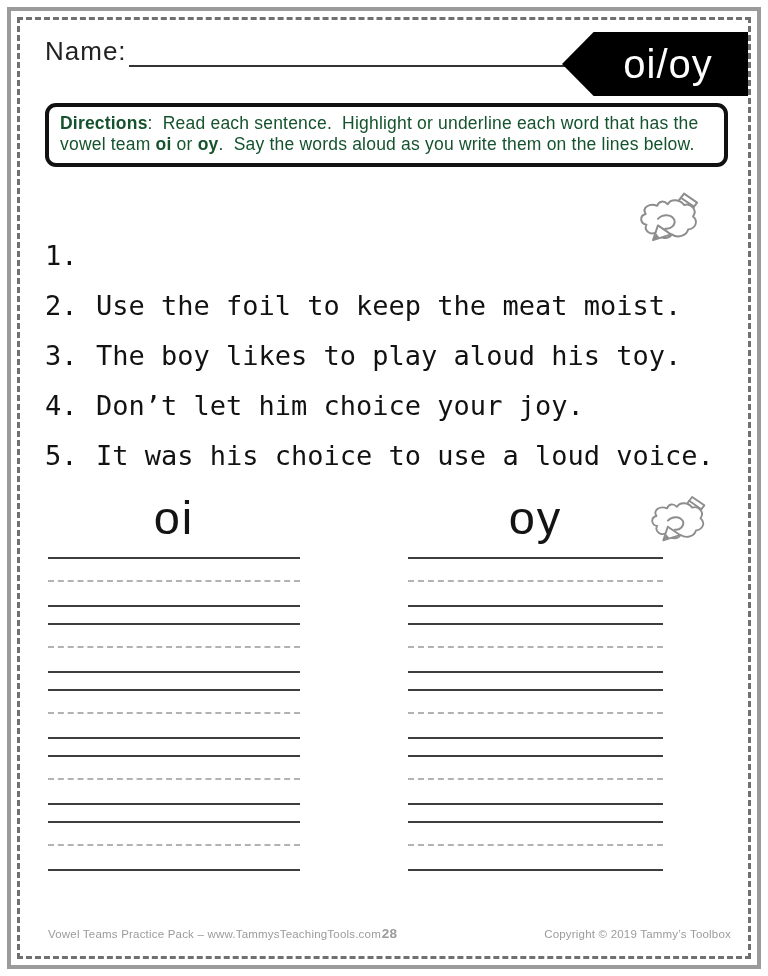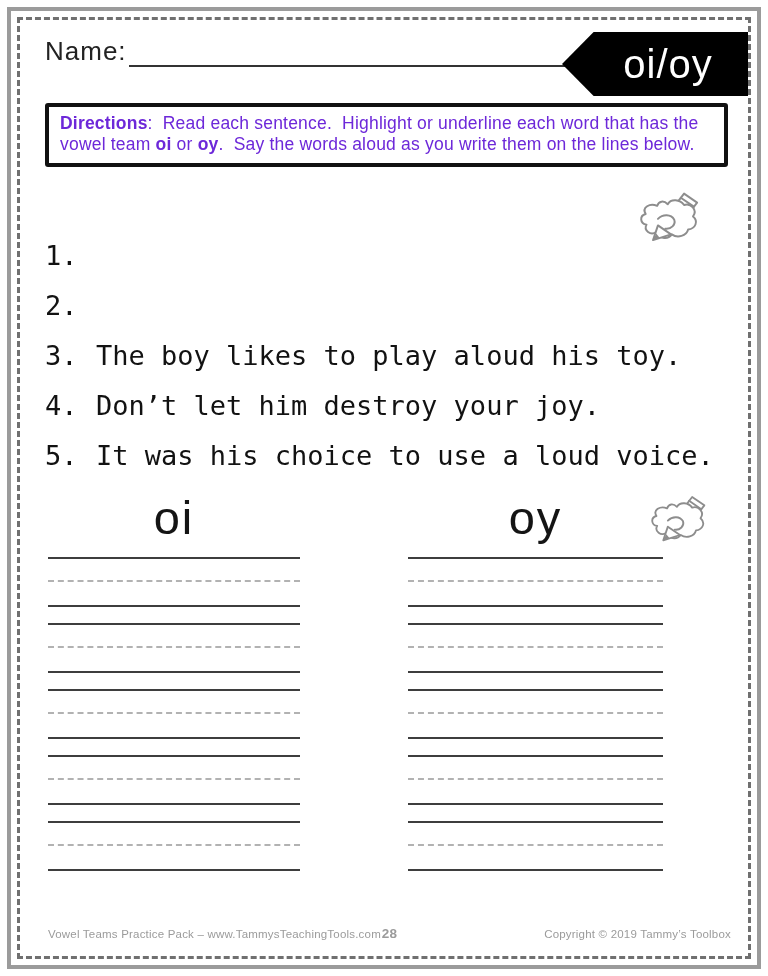--- a/index.html
+++ b/index.html
@@ -17,22 +17,22 @@
   .banner{
     position:absolute;left:562px;top:32px;width:186px;height:64px;background:#000;
     clip-path:polygon(0 50%,17% 0,100% 0,100% 100%,17% 100%);
     display:flex;align-items:center;justify-content:center;padding-left:26px;box-sizing:border-box;
   }
   .banner-text{color:#fff;font-size:40px;letter-spacing:1px;}
 
   
   .directions{
     position:absolute;left:45px;top:103px;width:683px;box-sizing:border-box;
-    border:4px solid #111;border-radius:3px;padding:6px 10px 8px 11px;
-    font-size:17.5px;line-height:21px;letter-spacing:0.2px;color:#6d28d9;
+    border:4px solid #111;border-radius:11px;padding:6px 10px 8px 11px;
+    font-size:17.5px;line-height:21px;letter-spacing:0.2px;color:#14532d;
   }
   .directions-text{white-space:pre-wrap;}
   .bold{font-weight:bold;}
 
   
   .hand-top{position:absolute;left:628px;top:183px;width:86px;height:62px;}
   .hand-col{position:absolute;left:642px;top:487px;width:76px;height:58px;}
   .hand-svg{width:100%;height:100%;display:block;}
 
   
@@ -99,28 +99,29 @@
       </g>
     </svg>
   </div>
 
   <div class="sentences">
     <div class="sentence">
       <span class="num">1.</span>
     </div>
     <div class="sentence">
       <span class="num">2.</span>
+      <span class="txt">Use the foil to keep the meat moist.</span>
     </div>
     <div class="sentence">
       <span class="num">3.</span>
       <span class="txt">The boy likes to play aloud his toy.</span>
     </div>
     <div class="sentence">
       <span class="num">4.</span>
-      <span class="txt">Don’t let him destroy your joy.</span>
+      <span class="txt">Don’t let him choice your joy.</span>
     </div>
     <div class="sentence">
       <span class="num">5.</span>
       <span class="txt">It was his choice to use a loud voice.</span>
     </div>
   </div>
 
   <div class="col-header left">oi</div>
   <div class="col-header right">oy</div>
 

